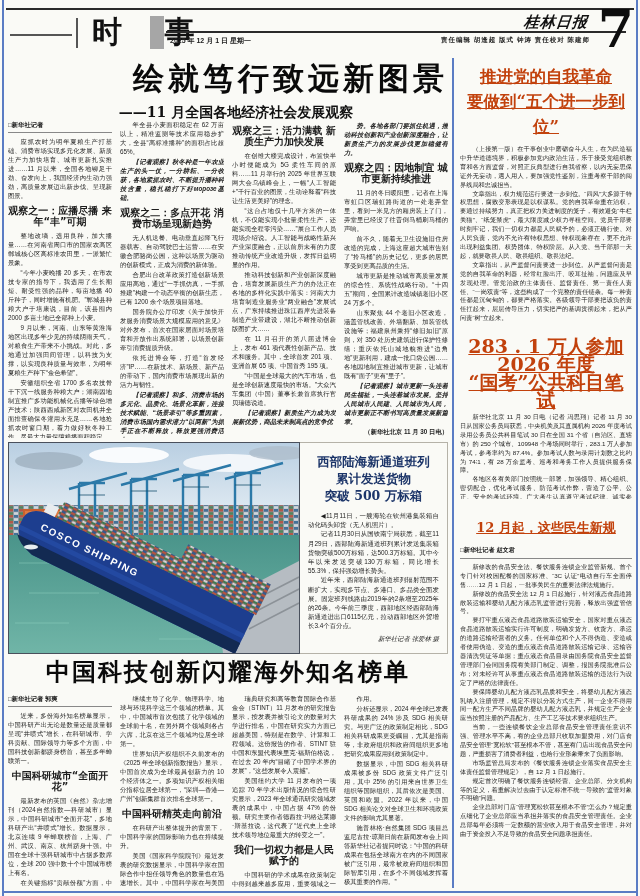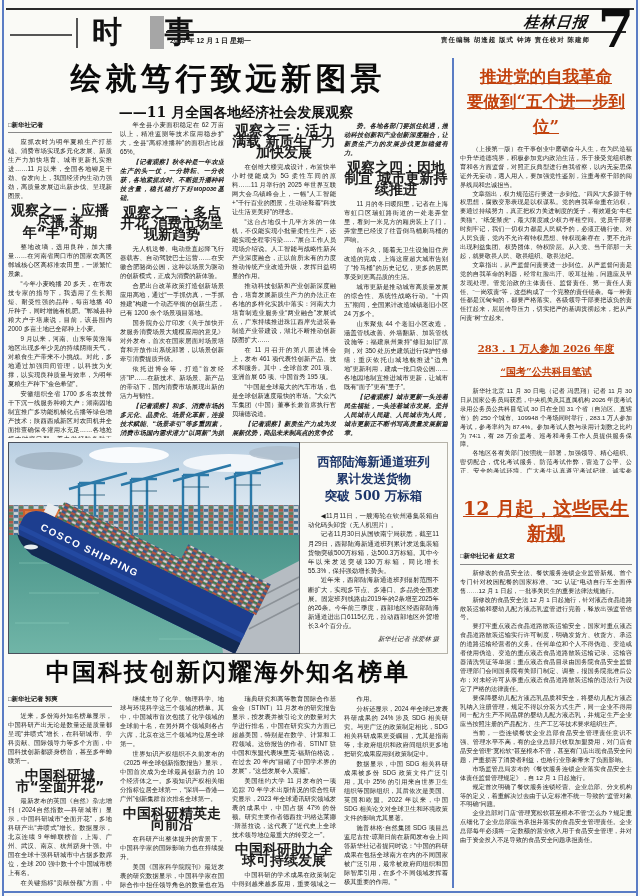--- a/index.html
+++ b/index.html
@@ -20,30 +20,30 @@
   .mh-gray{position:absolute;left:150px;top:16px;width:14px;height:33px;background:#a6a6a6;}
   .mh-line{position:absolute;left:166px;top:31px;width:460px;height:1.5px;background:#2a2a2a;}
   .mh-date{position:absolute;left:170px;top:36px;font-size:7px;font-weight:bold;color:#222;}
   .mh-staff{position:absolute;right:50px;top:36px;font-size:6.5px;font-weight:bold;color:#222;letter-spacing:1px;}
   .mh-logo{position:absolute;right:52px;top:13px;font-size:15px;font-weight:900;font-style:italic;
            transform:skewX(-6deg);color:#111;font-family:"DejaVu Serif",serif;letter-spacing:1px;}
   .mh-pageno{position:absolute;right:6px;top:2px;font-size:52px;line-height:54px;font-weight:900;
              color:#0d0d0d;font-family:"DejaVu Serif",serif;}
 
   
-  .lead-title{position:absolute;left:8px;top:58px;width:440px;margin:0;text-align:center;
+  .lead-title{position:absolute;left:8px;top:58px;width:440px;margin:0;text-align:right;
               font-size:31px;font-weight:900;letter-spacing:4px;color:#0a0a0a;
               font-family:"DejaVu Sans",sans-serif;}
   .lead-subtitle{position:absolute;left:8px;top:96px;width:440px;margin:8px;text-align:center;
                  font-size:14px;font-weight:bold;color:#111;font-family:"DejaVu Serif",serif;}
   .cols{position:absolute;display:flex;gap:8px;}
   .cols.lead-cols{left:8px;top:120px;width:440px;height:318px;}
   .col{flex:1;overflow:hidden;font-size:6.3px;line-height:9px;text-align:justify;}
   .col .k-p{text-indent:2em;margin:0 0 1px 0;}
-  .col .k-h{font-weight:900;text-align:center;font-size:14px;line-height:11px;margin:5px 0 4px 0;
+  .col .k-h{font-weight:900;text-align:center;font-size:10px;line-height:11px;margin:5px 0 4px 0;
             text-indent:0;font-family:"DejaVu Sans",sans-serif;}
   .col .k-obs{font-weight:bold;font-style:italic;text-indent:2em;margin:1px 0;}
   .col .k-byline{font-weight:bold;text-indent:0;border-bottom:1px solid #888;
                  padding-bottom:3px;margin-bottom:4px;}
   .col .k-credit{text-align:right;font-weight:bold;text-indent:0;}
 
   
   .photo-row{position:absolute;left:8px;top:442px;width:440px;height:212px;display:flex;}
   .photo{width:292px;height:212px;border:1px solid #49505c;box-sizing:border-box;background:#9db6c6;flex:none;}
   .caption{flex:1;border:1px solid #b5b2a8;border-left:none;box-sizing:border-box;
@@ -59,22 +59,22 @@
               font-size:24px;font-weight:900;letter-spacing:2px;color:#0a0a0a;
               font-family:Liberation Sans, sans-serif;}
   .cols.tech-cols{left:8px;top:694px;width:440px;height:194px;}
 
   
   .vdivider{position:absolute;left:452px;top:58px;width:1.5px;height:830px;background:#5a7cc4;}
   .rightcol{position:absolute;left:460px;top:60px;width:172px;}
   .r-title{margin:4px 0 2px 0;text-align:center;font-weight:900;color:#c2410c;
            font-family:"DejaVu Serif",serif;text-decoration:underline;}
   .r-title.t1{font-size:16.5px;line-height:25px;}
-  .r-title.t2{font-size:10px;line-height:23px;margin-top:14px;}
-  .r-title.t3{font-size:19px;line-height:25px;margin-top:23px;}
+  .r-title.t2{font-size:19px;line-height:18px;margin-top:14px;}
+  .r-title.t3{font-size:13px;line-height:25px;margin-top:16px;}
   .r-body{font-size:6.2px;line-height:8.9px;text-align:justify;overflow:hidden;}
   .r-body .k-p{text-indent:2em;margin:0;}
   .r-body .k-byline{font-weight:bold;text-indent:0;border-bottom:1px solid #888;
                     padding-bottom:3px;margin-bottom:4px;}
   .r-body.b1{height:178px;margin-top:6px;}
   .r-body.b2{height:86px;margin-top:4px;}
   .r-body.b3{height:388px;margin-top:6px;}
 </style>
 </head>
 <body>
@@ -232,21 +232,21 @@
     <div class="col">
         <div class="k-p">继续主导了化学、物理科学、地球与环境科学这三个领域的榜单。其中，中国城市首次包揽了化学领域的全球前十名，在另外两个领域则各占六席，北京在这三个领域均位居全球第一。</div>
         <div class="k-p">世界知识产权组织不久前发布的《2025 年全球创新指数报告》显示，中国首次成为全球最具创新力的 10 个经济体之一。多项知识产权相关细分指标位居全球第一，“深圳—香港—广州”创新集群首次排名全球第一。</div>
         <div class="k-h">中国科研精英走向前沿</div>
         <div class="k-p">在科研产出整体提升的背景下，中国科学家的国际影响力也在持续提升。</div>
         <div class="k-p">美国《国家科学院院刊》最近发表的研究数据显示，中国科学家在国际合作中担任领导角色的数量也在迅速增长。其中，中国科学家在与美国的科研项目中已领导超过一半的项目。预计在未来数年内将在与欧洲及美国的合作项目中达到相近的领导比例。</div>
       </div>
     <div class="col">
         <div class="k-p">瑞典研究和高等教育国际合作基金会（STINT）11 月发布的研究报告显示，按发表并被引论文的数量对大学进行排名，中国在研究实力方面已超越美国，特别是在数学、计算和工程领域。这份报告的作者、STINT 驻中国和东盟代表埃里克·福斯伯格说，在过去 20 年内“目睹了中国学术界的发展”，“这些发展令人震撼”。</div>
         <div class="k-p">美国纽约大学 11 月发布的一项追踪 70 年学术出版情况的综合性研究显示，2023 年全球通讯研究领域发表的成果中，中国占据 47% 的份额。研究主要作者德西拉·玛格达莱娜·斯基拉说，这代表了“近代史上全球技术领导地位最重大的转变之一”。</div>
-        <div class="k-h">中国科研助力全球可持续发展</div>
+        <div class="k-h">我们一切权力都是人民赋予的</div>
         <div class="k-p">中国科研的学术成果在政策制定中得到越来越多应用，重要领域之一就是可持续发展方面。</div>
       </div>
     <div class="col">
         <div class="k-p">作用。</div>
         <div class="k-p">分析还显示，2024 年全球已发表科研成果的 24% 涉及 SDG 相关研究。与更广泛的政策制定相比，SDG 相关科研成果更受瞩目，尤其是指南等，非政府组织和政府间组织更多地把研究成果应用到政策制定中。</div>
         <div class="k-p">数据显示，中国 SDG 相关科研成果被多份 SDG 政策文件广泛引用，其中 25% 的引用来自世界卫生组织等国际组织，其后依次是美国、英国和欧盟。2022 年以来，中国 SDG 相关论文对全球卫生和环境政策文件的影响尤其显著。</div>
         <div class="k-p">施普林格·自然集团 SDG 项目总监尼古拉·琼斯日前在新闻发布会上回答新华社记者提问时说：“中国的科研成果在包括全球南方在内的不同国家被广泛引用，最常被政府间组织和国际智库引用，在多个不同领域发挥着极其重要的作用。”</div>
         <div class="k-p">中国经验值得其他国家关注。《自然》总编辑玛格达莱娜·斯基珀在此前接受新华社记者专访时说，科学研究是由来自世界各地研究人员驱动的全球性努力，从多个衡量科研产出的指标中，都能看到中国对全球科研生态作出了越来越大的贡献。</div>
       </div>
   </section>

